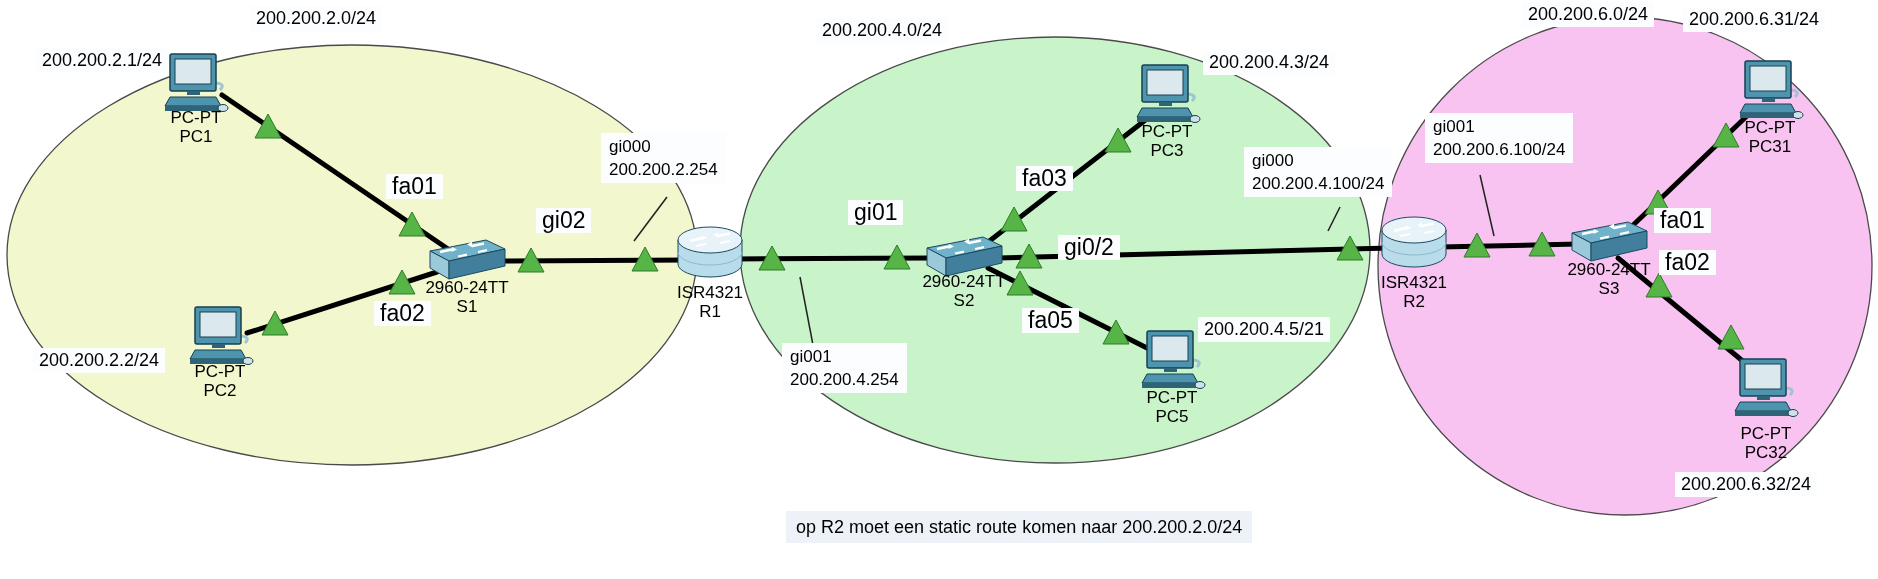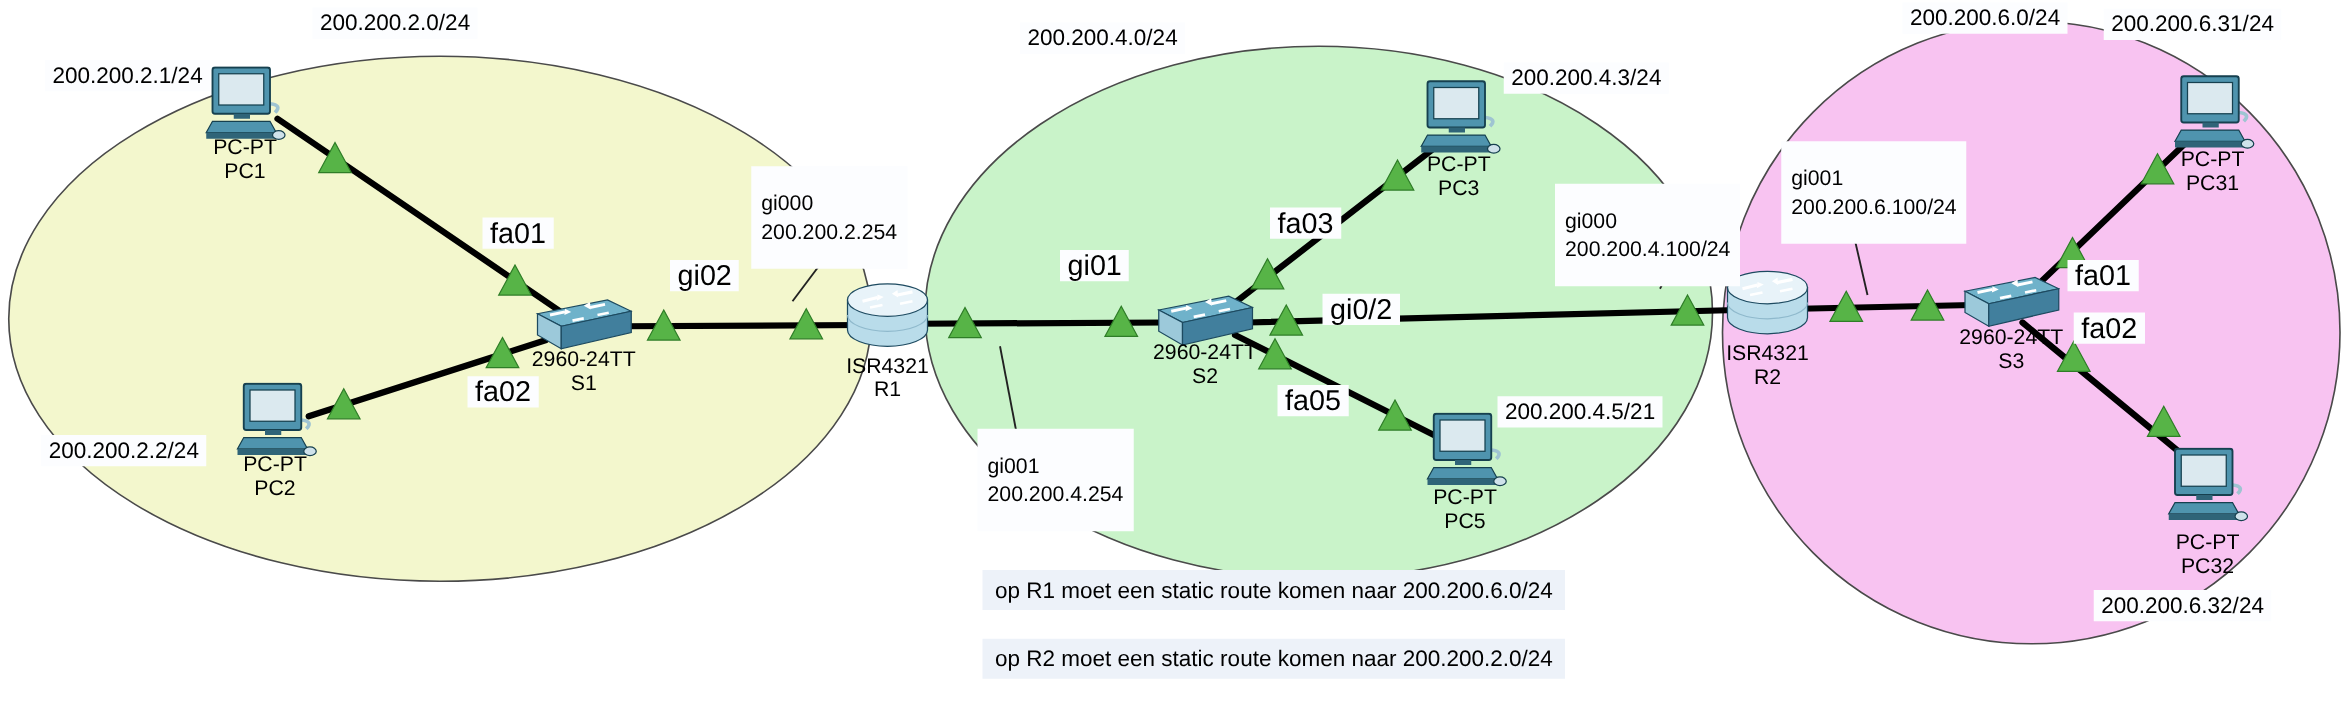--- a/index.html
+++ b/index.html
@@ -9,21 +9,21 @@
   }
   #bg-svg{position:absolute;left:0;top:0;}
   .device{position:absolute;}
   .caption{position:absolute;width:140px;text-align:center;font-size:17px;line-height:19px;color:#000;}
   .tag{
     position:absolute;background:#fcfdff;color:#000;font-size:23px;line-height:21px;
     padding:2px 6px;white-space:nowrap;
   }
   .tag2{
     position:absolute;background:#fcfdff;color:#000;font-size:17px;line-height:23px;
-    padding:18px 8px;white-space:nowrap;
+    padding:2px 8px;white-space:nowrap;
   }
   .note{
     position:absolute;background:#edf2f9;color:#000;font-size:18px;line-height:22px;
     padding:5px 10px;white-space:nowrap;
   }
   .net-label{font-size:18px;}
   .tri{fill:#57b447;stroke:#2e7d27;stroke-width:1;}
   .cable{stroke:#000;stroke-width:5;stroke-linecap:round;}
   .leader{stroke:#222;stroke-width:1.5;}
   .net-ellipse{stroke:#4a4a4a;stroke-width:1.3;}
@@ -228,16 +228,15 @@
   </div>
   <div class="tag2" style="left:1244px;top:147px">
     <div>gi000</div>
     <div>200.200.4.100/24</div>
   </div>
   <div class="tag2" style="left:1425px;top:113px">
     <div>gi001</div>
     <div>200.200.6.100/24</div>
   </div>
 
-  <div class="note" style="left:786px;top:456px">op R1 moet een static route komen naar 200.200.6.0/24</div>
   <div class="note" style="left:786px;top:511px">op R2 moet een static route komen naar 200.200.2.0/24</div>
 
 </div>
 
 </body></html>

